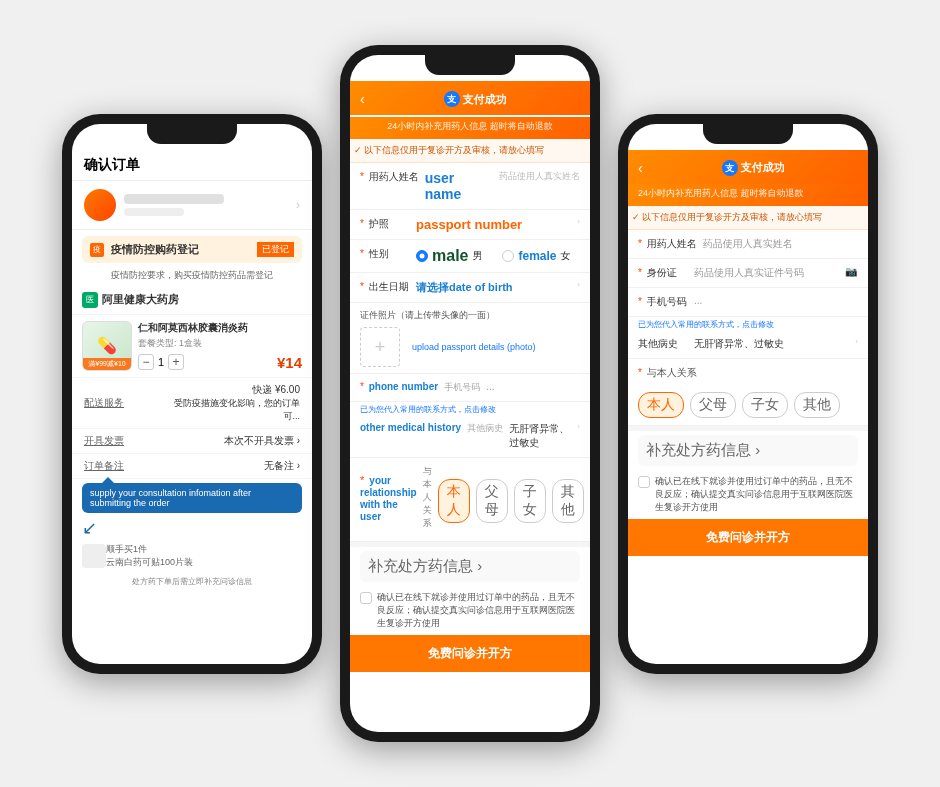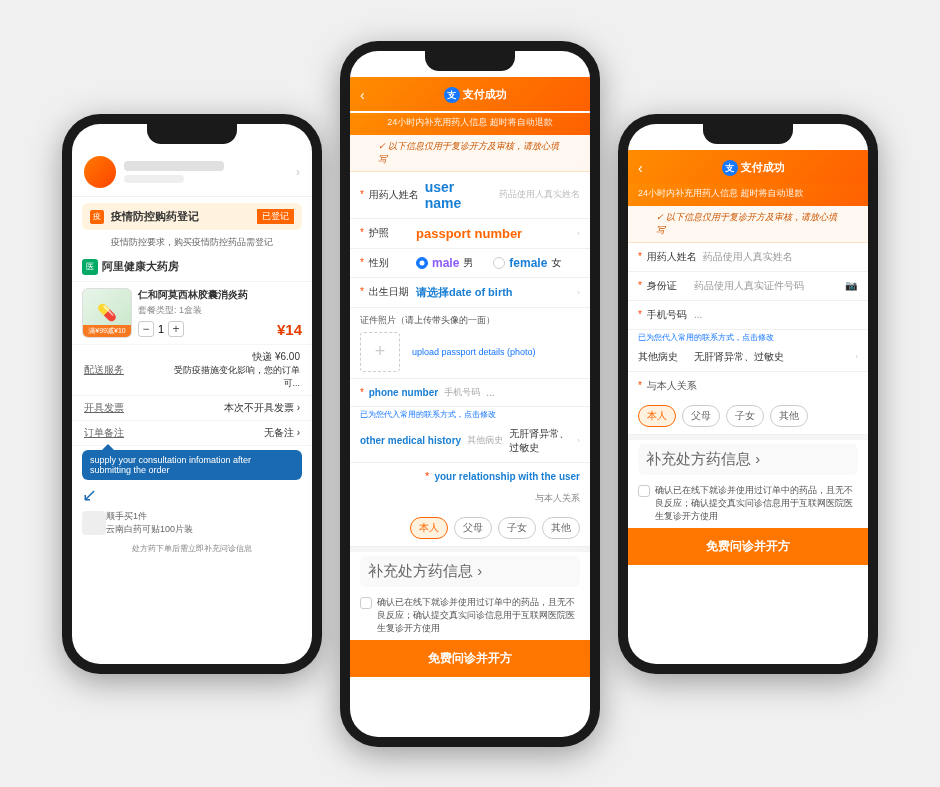--- a/index.html
+++ b/index.html
@@ -295,35 +295,33 @@
     }
     .p2-header-sub {
       font-size: 9px;
       color: rgba(255,255,255,0.9);
       text-align: center;
       padding-bottom: 4px;
       margin-top: 2px;
     }
     .p2-notice-bar {
       background: #fff8f0;
-      padding: 5px 28px;
+      padding: 5px 4px;
       font-size: 9px;
       color: #cc5500;
       border-bottom: 1px solid #ffe0c0;
-      font-style: italic;
     }
 
     .p2-form-scroll {
       flex: 1;
       overflow-y: auto;
       padding: 0 0 60px;
     }
     .p2-form-row {
       display: flex;
-      align-items: center;
       padding: 7px 10px;
       border-bottom: 1px solid #f0f0f0;
       gap: 6px;
     }
     .p2-form-label {
       font-size: 10px;
       color: #333;
       min-width: 50px;
       flex-shrink: 0;
     }
@@ -378,21 +376,21 @@
       font-size: 9px; color: #1677ff; margin-left: 6px;
     }
 
     .p2-relation-row {
       display: flex; gap: 6px; margin-top: 2px;
     }
     .p2-relation-btn {
       padding: 3px 8px;
       border: 1px solid #ccc;
       border-radius: 12px;
-      font-size: 10px;
+      font-size: 14px;
       color: #666;
       cursor: pointer;
     }
     .p2-relation-btn.active {
       background: #fff3e0;
       border-color: #ff6600;
       color: #ff6600;
     }
 
     .p2-disease-section {
@@ -459,20 +457,23 @@
   </style>
 </head>
 <body>
 
 <div class="scene">
 
   <div class="phone">
     <div class="phone-screen">
       <div class="screen-inner">
 
+        <div class="p1-header">
+          <span class="p1-header-title">确认订单</span>
+        </div>
 
         <div class="p1-user-row">
           <div class="p1-user-avatar"></div>
           <div class="p1-user-info">
             <div class="p1-user-name-bar"></div>
             <div class="p1-user-sub-bar"></div>
           </div>
           <span class="p1-chevron">›</span>
         </div>
 
@@ -588,21 +589,21 @@
           </div>
 
           <div class="p2-form-row">
             <span class="p2-form-label">
               <span class="p2-form-required">*</span>
               <span>性别</span>
             </span>
             <div class="p2-gender-row">
               <label class="p2-gender-opt">
                 <span class="p2-radio selected"></span>
-                <span style="color:#8b5cf6;font-weight:600;font-size:12px">male</span>
+                <span style="color:#14532d;font-weight:600;font-size:16px">male</span>
                 <span>男</span>
               </label>
               <label class="p2-gender-opt">
                 <span class="p2-radio"></span>
                 <span style="color:#1a7fd4;font-weight:600;font-size:12px">female</span>
                 <span>女</span>
               </label>
             </div>
           </div>
 
@@ -637,21 +638,21 @@
 
           <div class="p2-form-row">
             <span class="p2-form-label">
               <span style="color:#1a7fd4;font-weight:600;font-size:10px">other medical history</span>
             </span>
             <span style="font-size:9px;color:#aaa">其他病史</span>
             <span class="p2-form-input filled">无肝肾异常、过敏史</span>
             <span style="font-size:8px;color:#ccc">›</span>
           </div>
 
-          <div class="p2-form-row" style="flex-direction:column;align-items:flex-end">
+          <div class="p2-form-row" style="flex-direction:row;align-items:center">
             <div style="margin-bottom:4px">
               <span class="p2-form-required">*</span>
               <span style="color:#1a7fd4;font-weight:600;font-size:10px">your relationship with the user</span>
             </div>
             <div style="font-size:9px;color:#888;margin-bottom:4px">与本人关系</div>
             <div class="p2-relation-row">
               <div class="p2-relation-btn active">本人</div>
               <div class="p2-relation-btn">父母</div>
               <div class="p2-relation-btn">子女</div>
               <div class="p2-relation-btn">其他</div>

